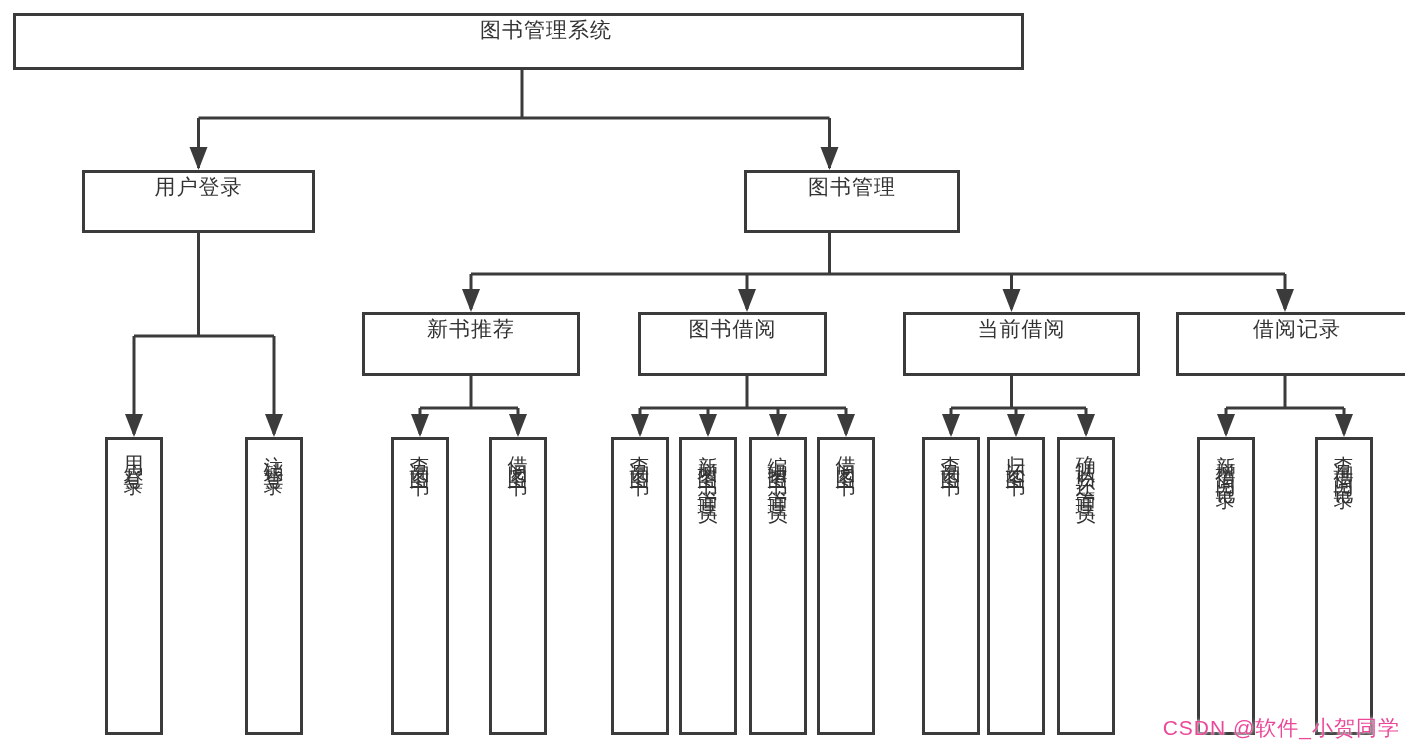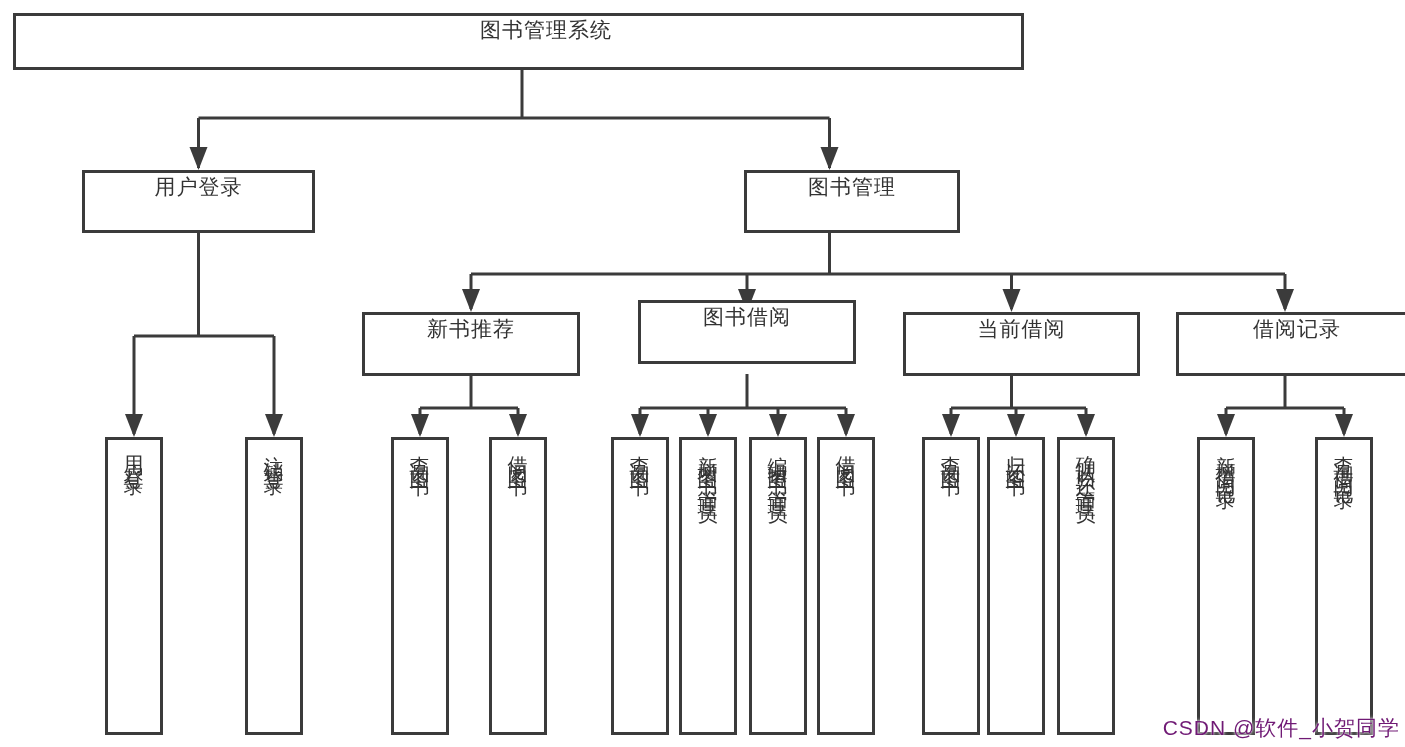--- a/index.html
+++ b/index.html
@@ -32,21 +32,21 @@
     text-orientation:mixed;
     letter-spacing:7px;
     font-size:20px;
     line-height:1;
     white-space:nowrap;
   }
   .watermark{
     position:absolute;
     right:5px;bottom:5px;
     font-size:21px;
-    color:#701a75;
+    color:#ec4899;
     text-shadow:0 0 2px #ffffff,0 0 4px #ffffff;
     z-index:3;
     letter-spacing:1px;
   }
 </style>
 </head>
 <body>
 
 <div id="canvas">
 
@@ -130,21 +130,21 @@
   <div class="node" style="left:82px;top:170px;width:233px;height:63px;">
     <span>用户登录</span>
   </div>
   <div class="node" style="left:712px;top:170px;width:216px;height:63px;margin-left:32px;">
     <span>图书管理</span>
   </div>
 
   <div class="node" style="left:362px;top:312px;width:218px;height:64px;">
     <span>新书推荐</span>
   </div>
-  <div class="node" style="left:638px;top:300px;width:218px;height:64px;">
+  <div class="node" style="left:638px;top:312px;width:189px;height:64px;">
     <span>图书借阅</span>
   </div>
   <div class="node" style="left:903px;top:312px;width:237px;height:64px;">
     <span>当前借阅</span>
   </div>
   <div class="node" style="left:1176px;top:312px;width:242px;height:64px;">
     <span>借阅记录</span>
   </div>
 
   <div class="node leaf" style="left:105px;">

